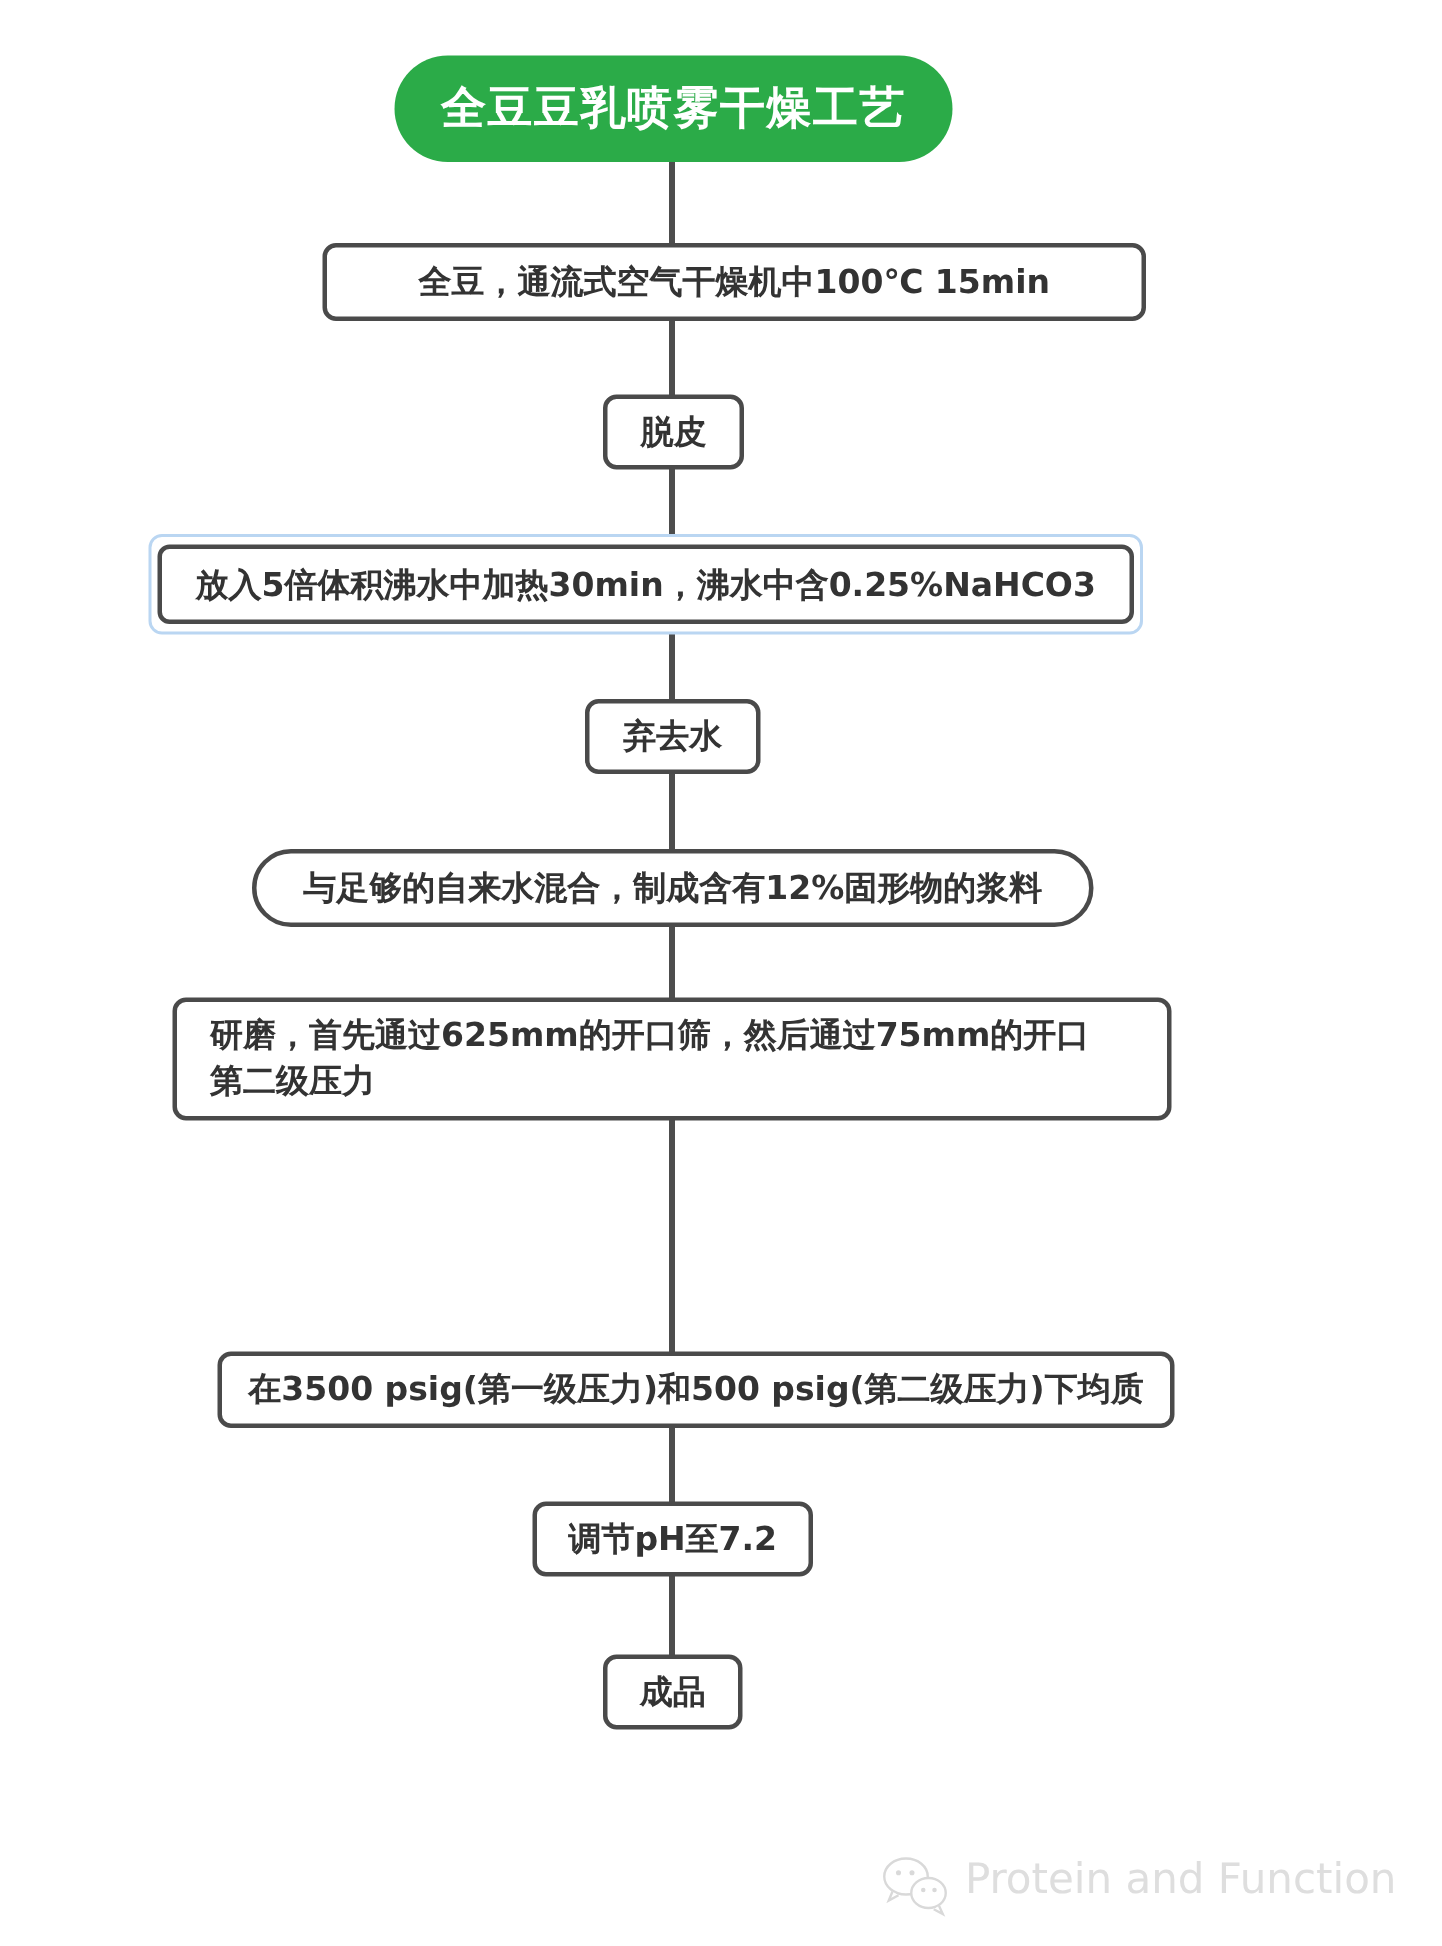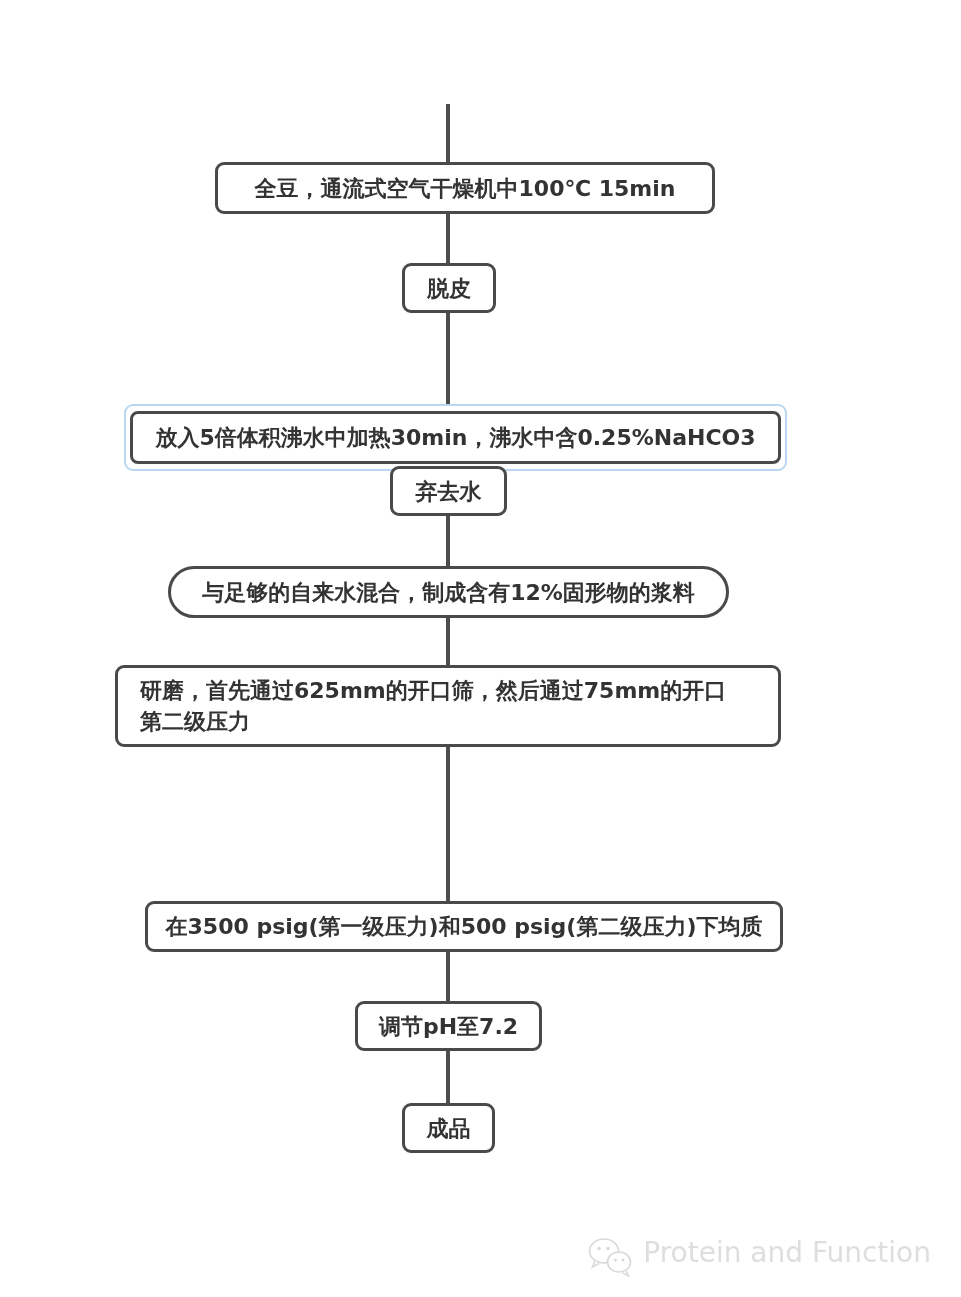--- a/index.html
+++ b/index.html
@@ -47,34 +47,33 @@
     justify-content: center;
     font-size: 22px;
     font-weight: bold;
     color: #333333;
     box-sizing: border-box;
     z-index: 2;
     white-space: pre-line;
     line-height: 31px;
     text-align: center;
   }
-  .n-dry    { left: 215px; top: 162px; width: 500px; height: 52px; }
+  .n-dry    { left: 215px; top: 162px; width: 549px; height: 52px; }
   .n-dehull { left: 402px; top: 263px; width:  94px; height: 50px; }
   .hl-wrap {
     position: absolute;
-    left: 124px; top: 356px; width: 663px; height: 67px;
+    left: 99px; top: 356px; width: 663px; height: 67px;
     border: 2px solid #BAD6F2;
     border-radius: 9px;
     background: #ffffff;
     box-sizing: border-box;
     display: flex;
     align-items: center;
     justify-content: center;
     z-index: 2;
-    margin-top: 48px;
   }
   .node-inner {
     width: 651px; height: 53px;
     border: 3px solid #4a4a4a;
     border-radius: 8px;
     display: flex;
     align-items: center;
     justify-content: center;
     font-size: 22px;
     font-weight: bold;
@@ -105,20 +104,23 @@
   }
   .wicon { display: inline-flex; }
 </style>
 </head>
 <body>
 
 <div class="canvas">
 
   <div class="vline"></div>
 
+  <div class="pill">
+    <span>全豆豆乳喷雾干燥工艺</span>
+  </div>
 
   <div class="node n-dry">全豆，通流式空气干燥机中100℃ 15min</div>
 
   <div class="node n-dehull">脱皮</div>
 
   <div class="hl-wrap">
     <div class="node-inner">放入5倍体积沸水中加热30min，沸水中含0.25%NaHCO3</div>
   </div>
 
   <div class="node n-drain">弃去水</div>

